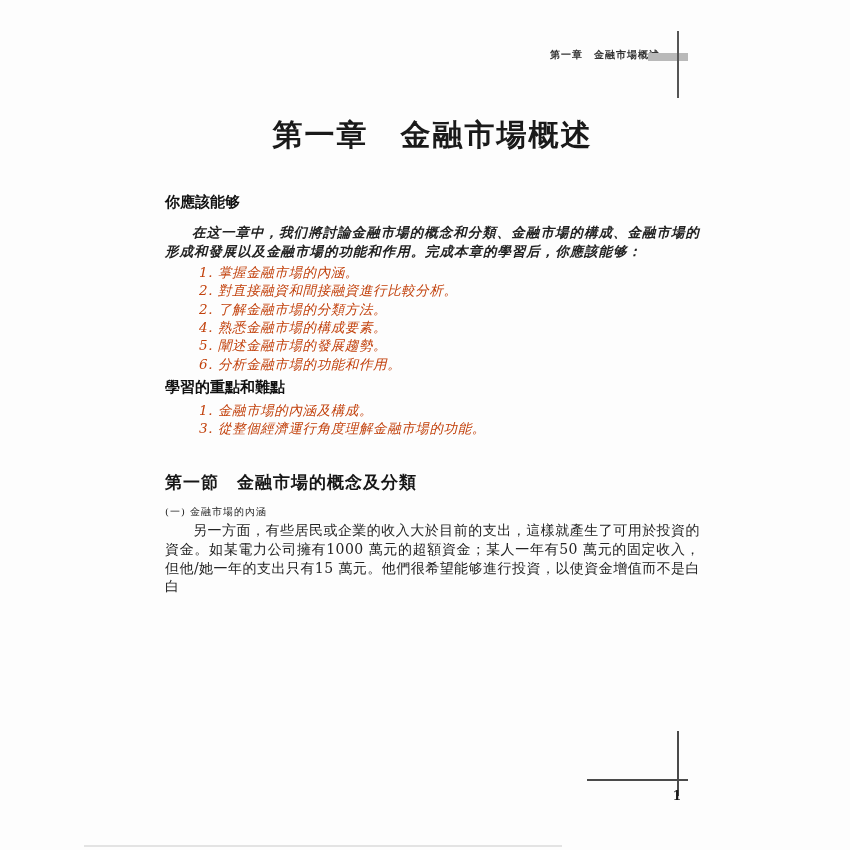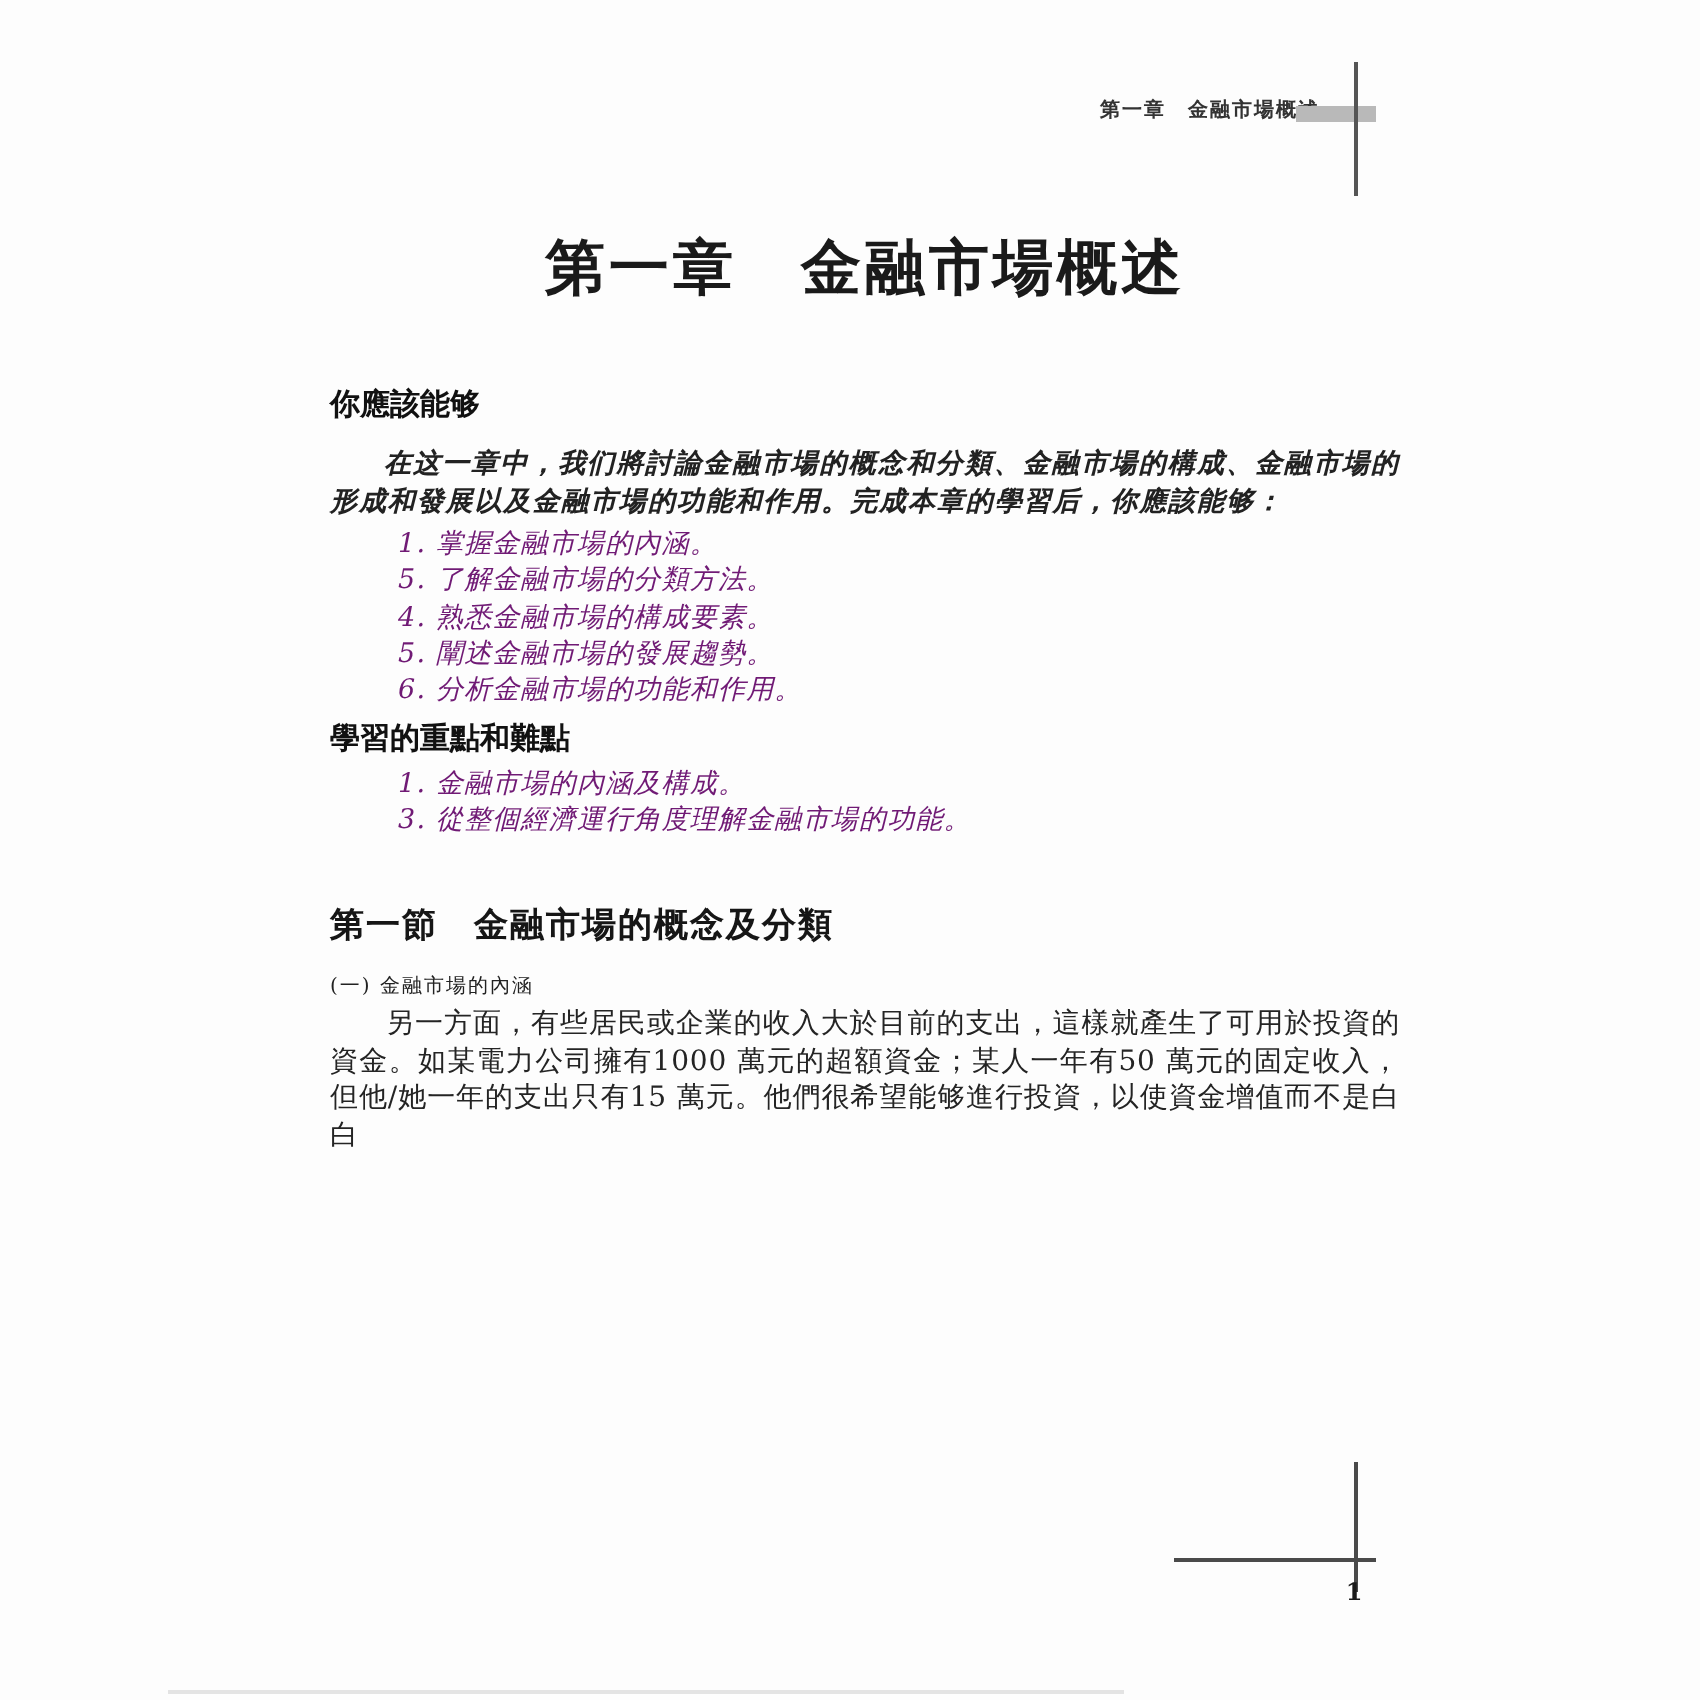--- a/index.html
+++ b/index.html
@@ -89,21 +89,21 @@
   ul.num-list {
     list-style: none;
     margin-top: 3px;
     padding-left: 34px;
   }
   ul.num-list li {
     font-style: italic;
     font-size: 13.5px;
     letter-spacing: 0.6px;
     line-height: 18.3px;
-    color: #701a75;
+    color: #c2410c;
   }
   ul.keypoints-list { margin-top: 5px; }
 
   h3.section-head {
     margin-top: 33px;
     font-size: 17px;
     line-height: 1.4;
     font-weight: bold;
     text-align: left;
     letter-spacing: 1px;
@@ -182,21 +182,22 @@
   <div class="head-vline"></div>
 
   <div class="content">
 
     <h1 class="chapter-title">第一章　金融市場概述</h1>
 
     <h2 class="block-head objectives-head">你應該能够</h2>
     <p class="kai intro">在这一章中，我们將討論金融市場的概念和分類、金融市場的構成、金融市場的形成和發展以及金融市場的功能和作用。完成本章的學習后，你應該能够：</p>
     <ul class="num-list objectives-list">
       <li>1. 掌握金融市場的內涵。</li>
-      <li>5. 了解金融市場的分類方法。</li>
+      <li>2. 對直接融資和間接融資進行比較分析。</li>
+      <li>2. 了解金融市場的分類方法。</li>
       <li>4. 熟悉金融市場的構成要素。</li>
       <li>5. 闡述金融市場的發展趨勢。</li>
       <li>6. 分析金融市場的功能和作用。</li>
     </ul>
 
     <h2 class="block-head keypoints-head">學習的重點和難點</h2>
     <ul class="num-list keypoints-list">
       <li>1. 金融市場的內涵及構成。</li>
       <li>3. 從整個經濟運行角度理解金融市場的功能。</li>
     </ul>

